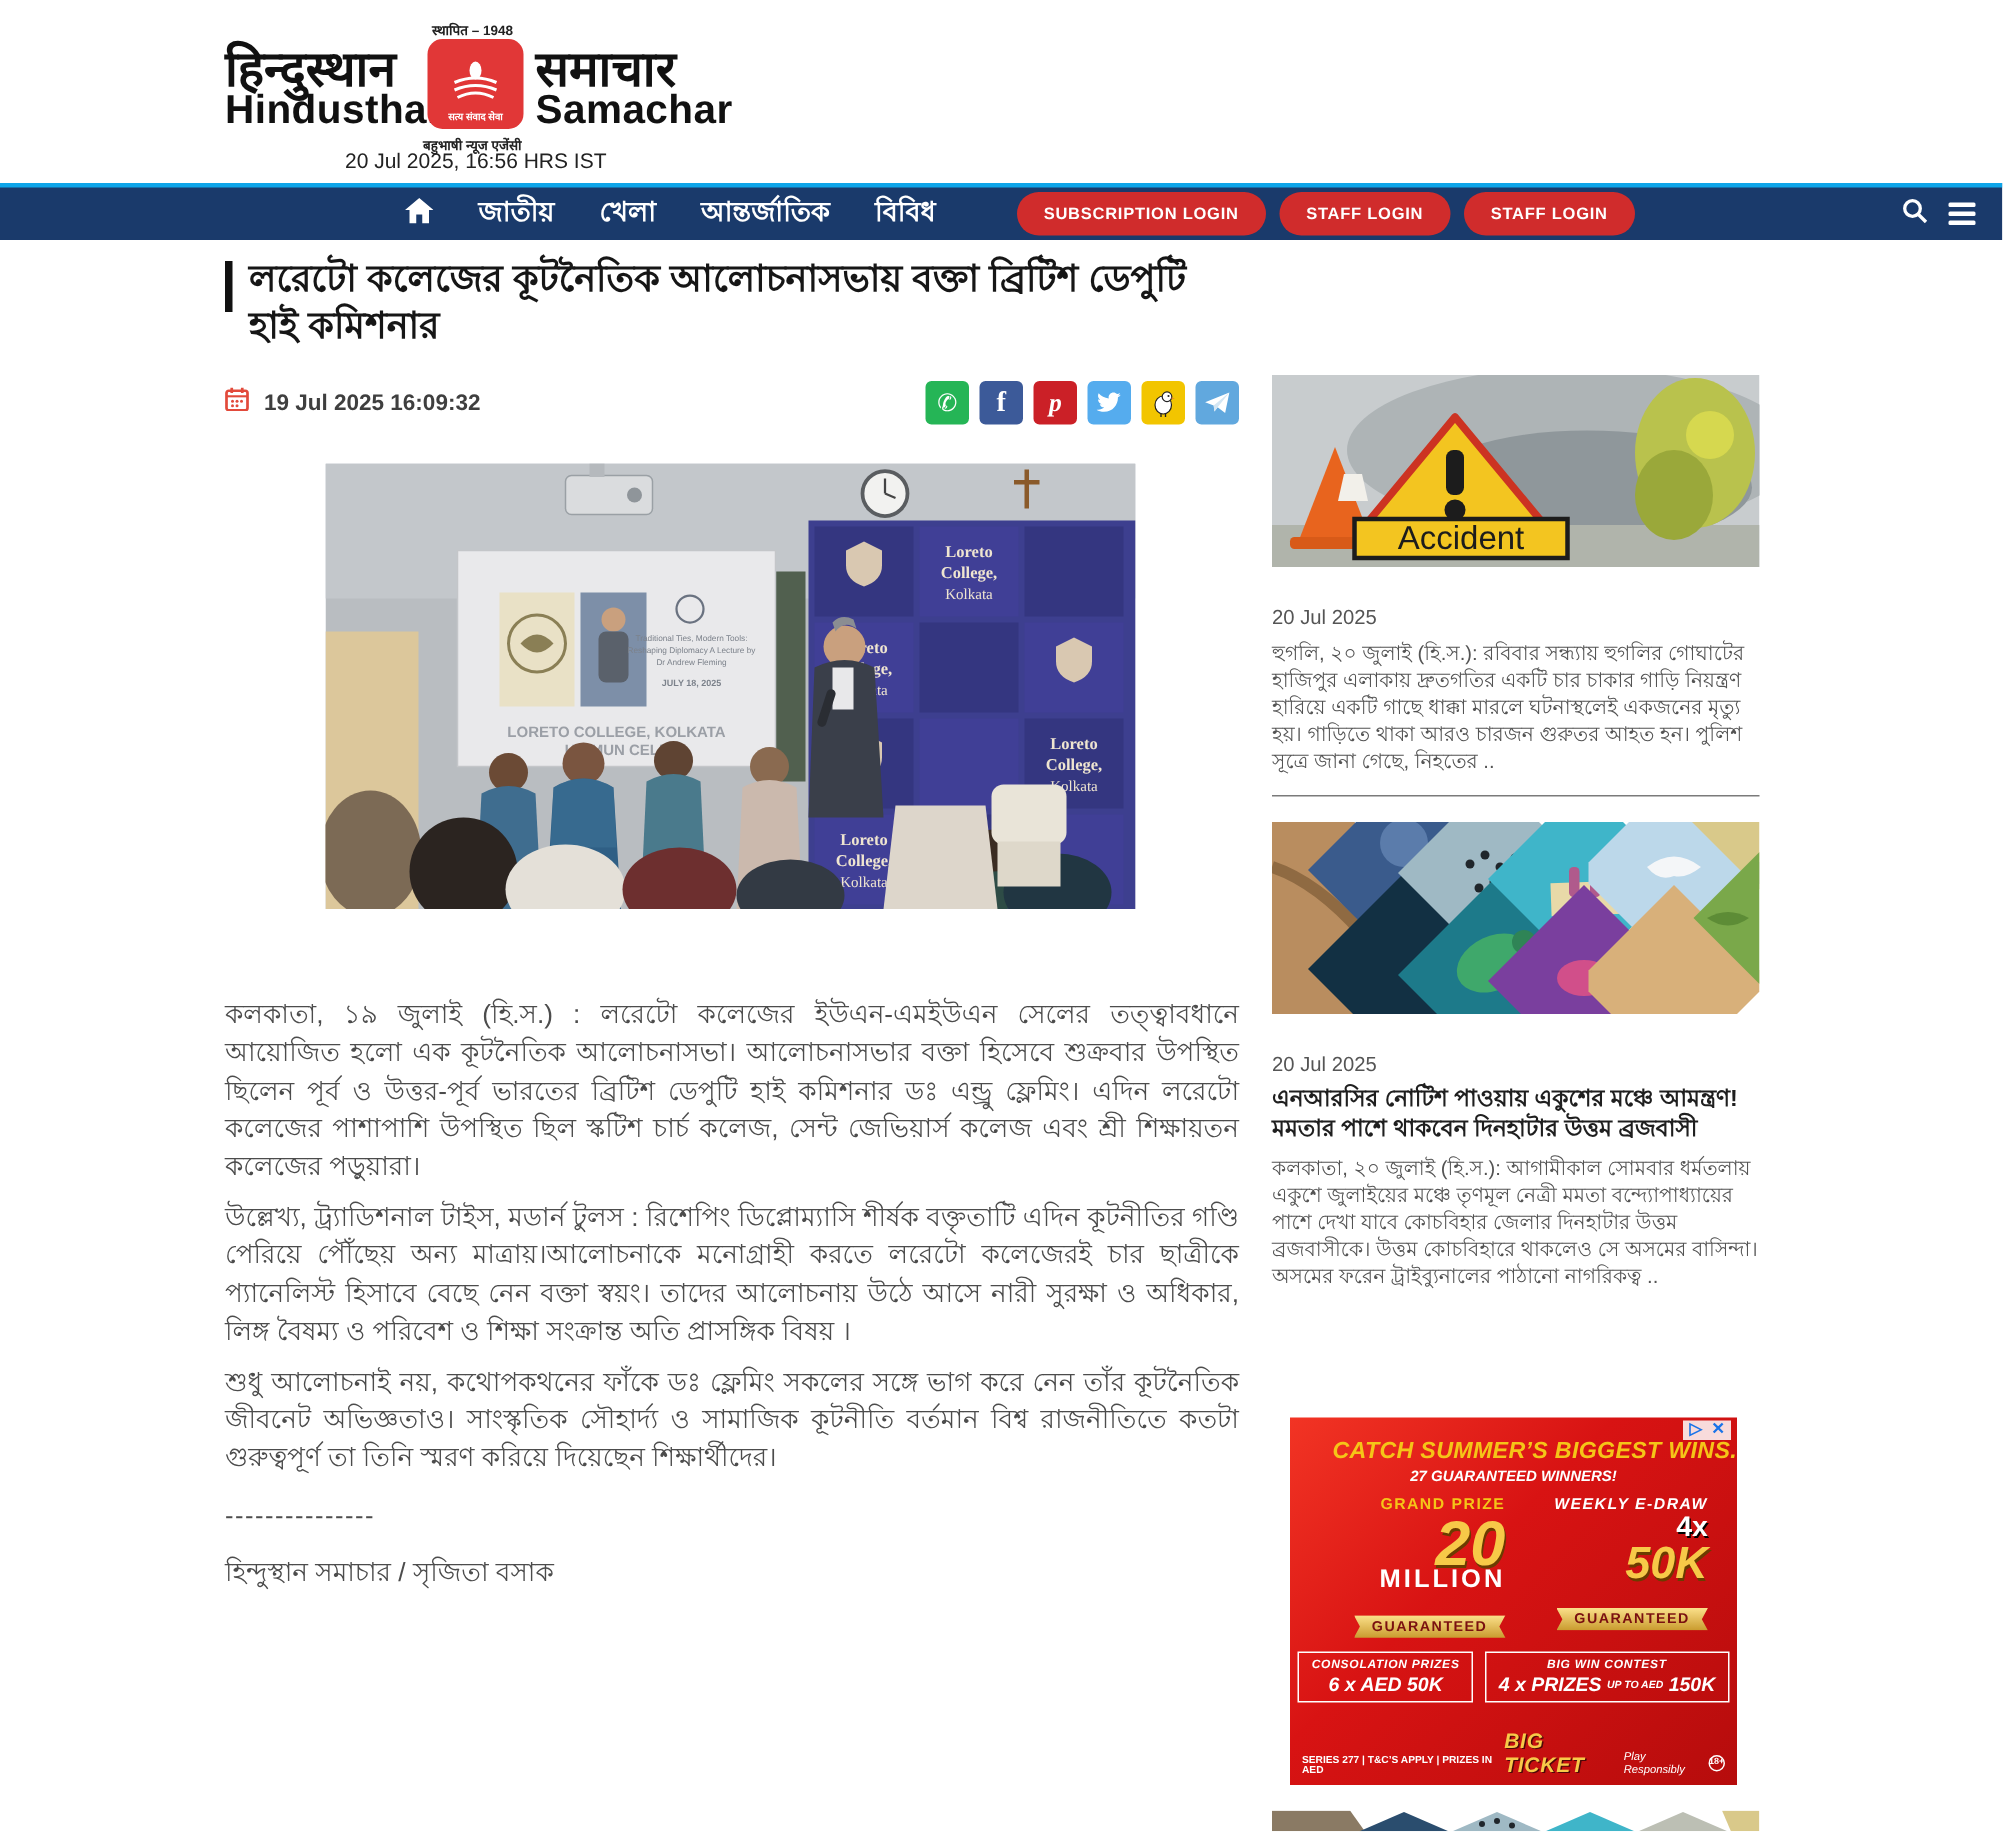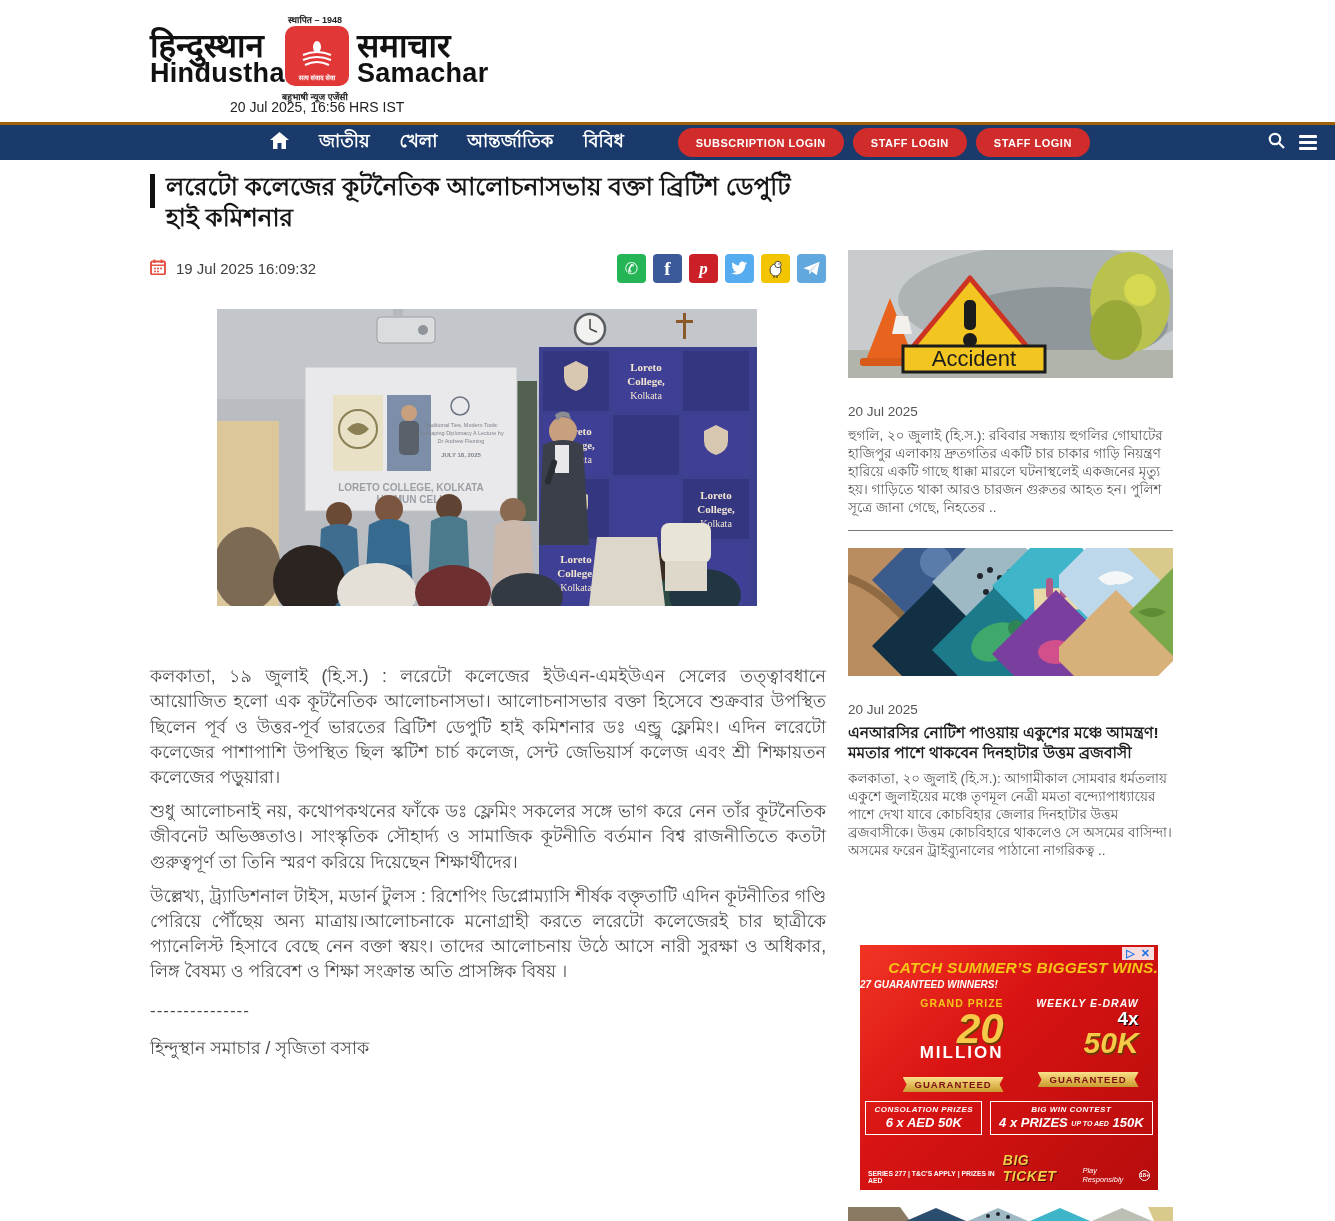--- a/index.html
+++ b/index.html
@@ -11,37 +11,37 @@
   .logo-en    { position:absolute; left:150px; top:58px; font-size:27px; font-weight:800; color:#111; letter-spacing:.3px; }
   .logo-hindi2{ position:absolute; left:357px; top:22px; font-size:33px; font-weight:700; color:#111; font-family:"Liberation Serif", serif; }
   .logo-en2   { position:absolute; left:357px; top:58px; font-size:27px; font-weight:800; color:#111; letter-spacing:.3px; }
   .logo-est   { position:absolute; left:288px; top:13px; font-size:9px; font-weight:700; color:#222; white-space:nowrap; }
   .logo-badge { position:absolute; left:285px; top:26px; width:64px; height:60px; background:#e13737; border-radius:10px; display:flex; flex-direction:column; align-items:center; justify-content:flex-end; overflow:hidden; }
   .badge-text { font-size:6.5px; color:#fff; font-weight:700; margin-bottom:4px; white-space:nowrap; }
   .logo-sub   { position:absolute; left:282px; top:90px; font-size:9px; font-weight:700; color:#222; white-space:nowrap; }
   .header-date{ position:absolute; left:230px; top:99px; font-size:14px; color:#222; }
 
   
-  .nav { position:absolute; left:0; top:122px; width:1335px; height:38px; background:#1a3a6b; border-top:3px solid #a16207; display:flex; align-items:center; }
+  .nav { position:absolute; left:0; top:122px; width:1335px; height:38px; background:#1a3a6b; border-top:3px solid #0ea5e9; display:flex; align-items:center; }
   .nav-inner { display:flex; align-items:center; gap:30px; margin-left:270px; }
   .nav-item { color:#fff; font-size:18px; font-weight:700; cursor:pointer; white-space:nowrap; }
   .nav-pills { display:flex; gap:9px; margin-left:24px; }
   .pill { background:#d02c2c; color:#fff; border:none; border-radius:16px; height:29px; padding:0 18px; font-size:11px; font-weight:800; letter-spacing:.5px; font-family:"Liberation Sans",sans-serif; cursor:pointer; white-space:nowrap; }
   .nav-right { position:absolute; right:18px; display:flex; align-items:center; gap:14px; }
   .burger { display:flex; flex-direction:column; gap:3.5px; cursor:pointer; }
   .burger span { display:block; width:18px; height:2.6px; background:#fff; border-radius:1px; }
 
   
   .article { position:absolute; left:150px; top:172px; width:676px; }
   .headline-row { display:flex; gap:11px; align-items:flex-start; }
   .hbar { width:5px; height:34px; background:#111; flex:none; margin-top:2px; }
   .headline { font-size:24.5px; font-weight:700; color:#161616; line-height:1.25; }
   .meta { margin-top:21px; display:flex; align-items:center; justify-content:space-between; }
   .meta-left { display:flex; align-items:center; gap:10px; }
-  .meta-date { font-size:15px; font-weight:400; color:#3f3f3f; }
+  .meta-date { font-size:15px; font-weight:700; color:#3f3f3f; }
   .socials { display:flex; gap:7px; }
   .soc { width:29px; height:29px; border-radius:4px; display:flex; align-items:center; justify-content:center; color:#fff; cursor:pointer; }
   .soc svg { display:block; }
   .soc-f { font-family:"Liberation Serif",serif; font-weight:700; font-size:19px; }
   .soc-p { font-weight:700; font-size:17px; font-family:"Liberation Serif",serif; font-style:italic; }
   .photo { margin:26px 0 0 67px; width:540px; height:297px; }
   .para { margin-top:9px; font-size:17.5px; color:#4c4c4c; line-height:1.44; text-align:justify; }
   .para.first { margin-top:58px; }
   .sep { margin-top:16px; font-size:17px; color:#4c4c4c; letter-spacing:1px; }
   .byline { margin-top:14px; font-size:17.5px; color:#4c4c4c; }
@@ -55,21 +55,21 @@
   .news-title { margin-top:6px; font-size:15.5px; font-weight:700; color:#1f1f1f; line-height:1.28; cursor:pointer; }
   .news-body { margin-top:8px; font-size:13.5px; color:#545454; line-height:1.33; }
   .divider { margin-top:13px; border-top:1px solid #7a7a7a; }
   .news-img.second { margin-top:17px; }
 
   
   .ad { position:absolute; left:860px; top:945px; width:298px; height:245px; background:linear-gradient(135deg,#f23424 0%,#d81313 40%,#b60c0c 100%); overflow:hidden; color:#fff; }
   .ad-corner { position:absolute; top:2px; right:4px; display:flex; gap:6px; align-items:center; background:rgba(255,255,255,.85); padding:1px 4px; }
   .ad-corner span { color:#1a73e8; font-size:11px; font-weight:700; cursor:pointer; line-height:1; }
   .ad-head { margin-top:14px; text-align:right; font-size:15.5px; font-weight:800; font-style:italic; color:#f5c518; letter-spacing:.2px; white-space:nowrap; }
-  .ad-sub { margin-top:2px; text-align:left; font-size:10px; font-weight:800; font-style:italic; color:#fff; }
+  .ad-sub { margin-top:2px; text-align:center; font-size:10px; font-weight:800; font-style:italic; color:#fff; }
   .ad-prizes { margin-top:7px; display:flex; justify-content:space-around; padding:0 14px; }
   .ad-col { width:46%; display:flex; flex-direction:column; align-items:flex-end; }
   .ad-lab-gold { color:#f5c518; font-size:10.5px; font-weight:800; letter-spacing:1px; }
   .ad-lab-white { color:#fff; font-size:10.5px; font-weight:800; font-style:italic; letter-spacing:1px; }
   .ad-big { font-size:42px; font-weight:800; color:#f7c948; line-height:.95; text-shadow:1px 2px 0 #6b3c00; font-style:italic; }
   .ad-mil { font-size:17px; font-weight:800; color:#fff; margin-top:-6px; letter-spacing:2px; }
   .ad-4x { font-size:19px; font-weight:800; color:#fff; line-height:1; text-shadow:1px 1px 0 #000; }
   .ad-50k { font-size:30px; font-weight:800; color:#f7c948; line-height:1; text-shadow:1px 2px 0 #6b3c00; font-style:italic; }
   .ribbon { margin-top:14px; background:linear-gradient(#fbe08a,#c99b2e); color:#7a1010; font-size:9.5px; font-weight:800; padding:2px 12px; clip-path:polygon(0 0,100% 0,96% 50%,100% 100%,0 100%,4% 50%); letter-spacing:1px; }
   .ad-boxes { margin-top:9px; display:flex; justify-content:center; gap:8px; }
@@ -288,22 +288,22 @@
         <ellipse cx="488" cy="286" rx="36" ry="26" fill="#213642"></ellipse>
         <ellipse cx="445" cy="258" rx="16" ry="14" fill="#3a2c22"></ellipse>
 
         <path d="M380 228 h60 l8 69 h-76 Z" fill="#ddd6cb"></path>
         <rect x="444" y="214" width="50" height="40" rx="8" fill="#e9e4d8"></rect>
         <rect x="448" y="252" width="42" height="30" fill="#ded8ca"></rect>
       </svg>
     </div>
 
     <p class="para first">কলকাতা, ১৯ জুলাই (হি.স.) : লরেটো কলেজের ইউএন-এমইউএন সেলের তত্ত্বাবধানে আয়োজিত হলো এক কূটনৈতিক আলোচনাসভা। আলোচনাসভার বক্তা হিসেবে শুক্রবার উপস্থিত ছিলেন পূর্ব ও উত্তর-পূর্ব ভারতের ব্রিটিশ ডেপুটি হাই কমিশনার ডঃ এন্ড্রু ফ্লেমিং। এদিন লরেটো কলেজের পাশাপাশি উপস্থিত ছিল স্কটিশ চার্চ কলেজ, সেন্ট জেভিয়ার্স কলেজ এবং শ্রী শিক্ষায়তন কলেজের পড়ুয়ারা।</p>
+    <p class="para">উল্লেখ্য, ট্র্যাডিশনাল টাইস, মডার্ন টুলস : রিশেপিং ডিপ্লোম্যাসি শীর্ষক বক্তৃতাটি এদিন কূটনীতির গণ্ডি পেরিয়ে পৌঁছেয় অন্য মাত্রায়।আলোচনাকে মনোগ্রাহী করতে লরেটো কলেজেরই চার ছাত্রীকে প্যানেলিস্ট হিসাবে বেছে নেন বক্তা স্বয়ং। তাদের আলোচনায় উঠে আসে নারী সুরক্ষা ও অধিকার, লিঙ্গ বৈষম্য ও পরিবেশ ও শিক্ষা সংক্রান্ত অতি প্রাসঙ্গিক বিষয় ।</p>
     <p class="para">শুধু আলোচনাই নয়, কথোপকথনের ফাঁকে ডঃ ফ্লেমিং সকলের সঙ্গে ভাগ করে নেন তাঁর কূটনৈতিক জীবনেট অভিজ্ঞতাও। সাংস্কৃতিক সৌহার্দ্য ও সামাজিক কূটনীতি বর্তমান বিশ্ব রাজনীতিতে কতটা গুরুত্বপূর্ণ তা তিনি স্মরণ করিয়ে দিয়েছেন শিক্ষার্থীদের।</p>
-    <p class="para">উল্লেখ্য, ট্র্যাডিশনাল টাইস, মডার্ন টুলস : রিশেপিং ডিপ্লোম্যাসি শীর্ষক বক্তৃতাটি এদিন কূটনীতির গণ্ডি পেরিয়ে পৌঁছেয় অন্য মাত্রায়।আলোচনাকে মনোগ্রাহী করতে লরেটো কলেজেরই চার ছাত্রীকে প্যানেলিস্ট হিসাবে বেছে নেন বক্তা স্বয়ং। তাদের আলোচনায় উঠে আসে নারী সুরক্ষা ও অধিকার, লিঙ্গ বৈষম্য ও পরিবেশ ও শিক্ষা সংক্রান্ত অতি প্রাসঙ্গিক বিষয় ।</p>
     <div class="sep">---------------</div>
     <div class="byline">হিন্দুস্থান সমাচার / সৃজিতা বসাক</div>
   </div>
 
   <div class="sidebar">
 
     <div class="news-img">
       <svg width="325" height="128" viewBox="0 0 325 128">
         <rect width="325" height="128" fill="#c8ccce"></rect>
         <ellipse cx="200" cy="50" rx="150" ry="55" fill="#aeb4b6"></ellipse>

